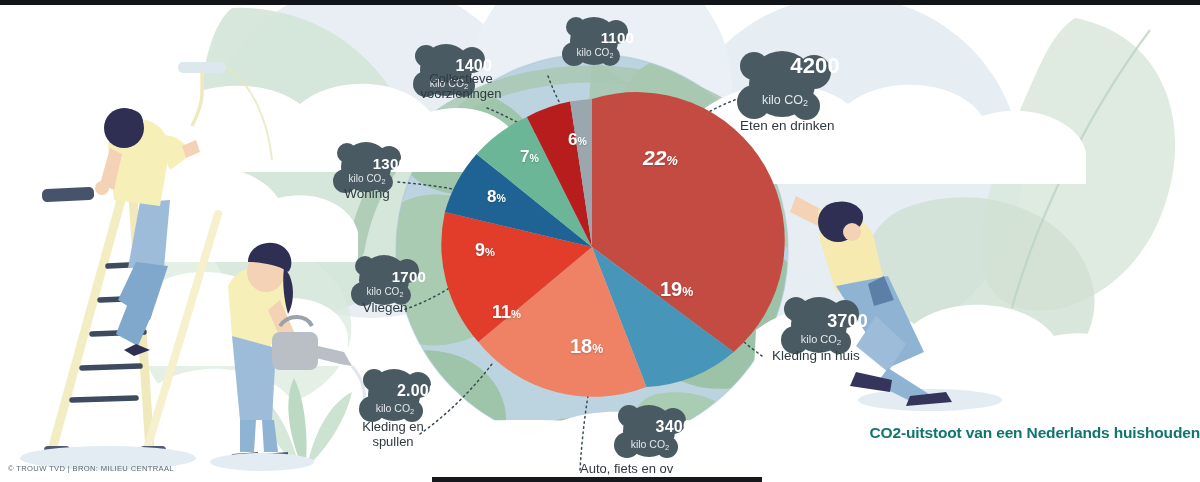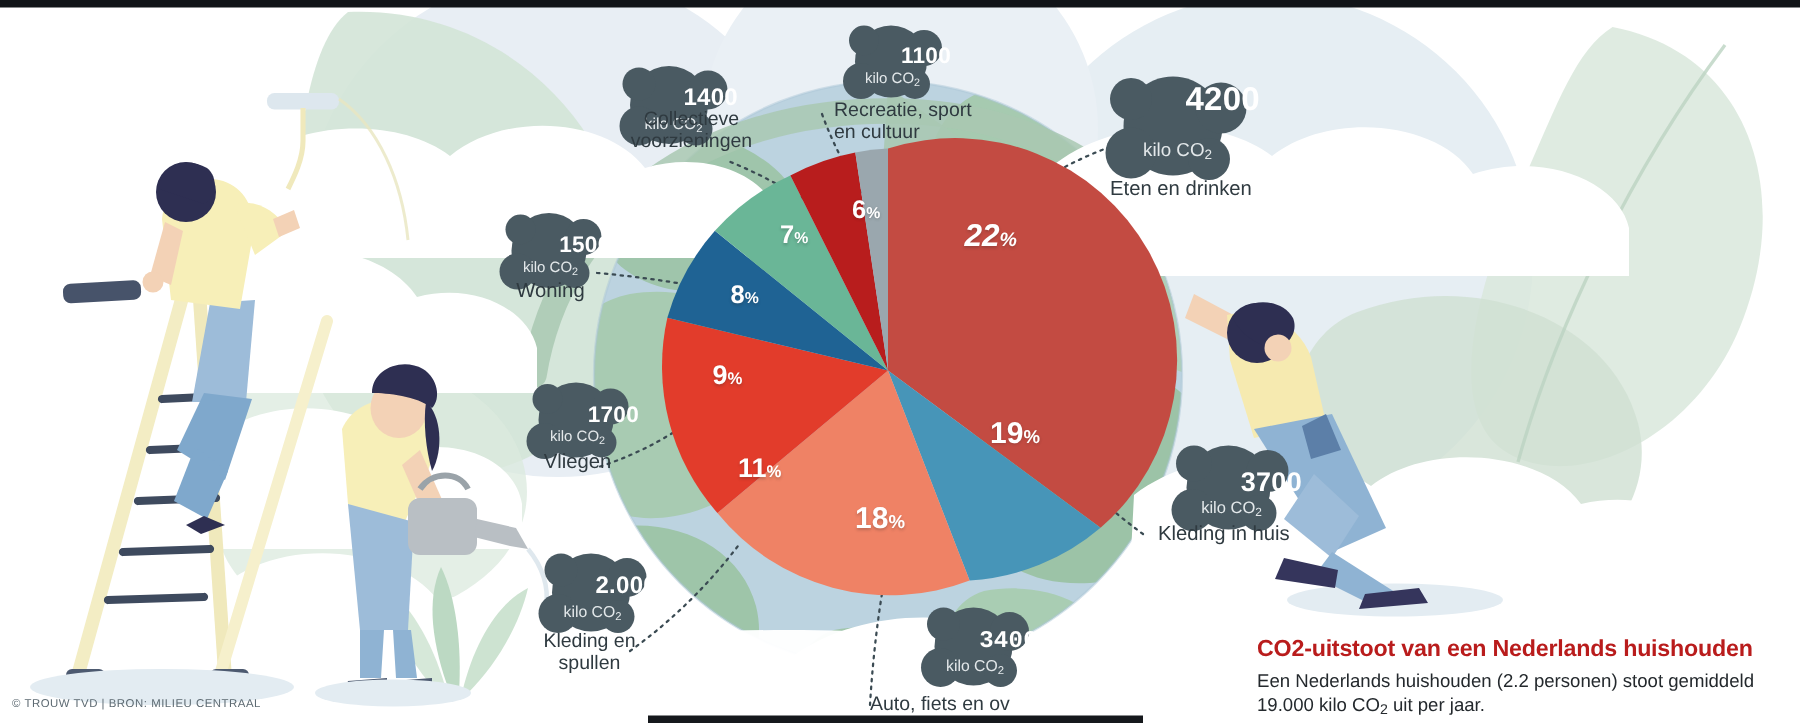--- a/index.html
+++ b/index.html
@@ -42,22 +42,22 @@
   .pielab {
     position:absolute; color:#ffffff; font-weight:bold; line-height:1;
     text-shadow:0 1px 2px rgba(40,40,40,.25);
     white-space:nowrap;
   }
   .pielab .pc { font-size:.62em; font-weight:bold; }
 
   
   .titleblock { position:absolute; left:838px; top:424px; width:362px; }
   .titleblock h1 {
-    font-size:15.5px; font-weight:bold; color:#b91c1c; letter-spacing:-.15px;
-    line-height:1.15; white-space:nowrap;
+    font-size:15.5px; font-weight:bold; color:#0f766e; letter-spacing:-.15px;
+    line-height:1.15; white-space:nowrap;text-align:right;
   }
   .titleblock p {
     margin-top:4px; font-size:12.4px; color:#24292d; line-height:1.32;
   }
   .titleblock p sub { font-size:.76em; vertical-align:baseline; position:relative; top:2px; }
 
   .credit {
     position:absolute; left:8px; top:464px;
     font-size:7.6px; letter-spacing:.35px; color:#5d6a72;
     font-family:"Liberation Sans", sans-serif;
@@ -263,22 +263,20 @@
       <circle cx="60" cy="22" r="12" fill="#4a5a62"></circle>
       <circle cx="18" cy="44" r="12" fill="#4a5a62"></circle>
       <circle cx="54" cy="46" r="10" fill="#4a5a62"></circle>
       <circle cx="20" cy="17" r="10" fill="#4a5a62"></circle>
     </svg>
     <div class="num" style="top:20px; font-size:15px;">1100</div>
     <div class="unit" style="top:38px; font-size:10px;">
       <span>kilo CO</span><sub>2</sub>
     </div>
   </div>
-  <div class="cap left" style="left:556px; top:66px; width:160px; font-size:13px;">Recreatie, sport
-en cultuur</div>
 
   <div class="bubble" style="left:730px; top:44px; width:110px; height:78px;">
     <svg class="blob" width="110" height="78" viewBox="0 0 110 78">
       <circle cx="52" cy="40" r="33" fill="#4a5a62"></circle>
       <circle cx="84" cy="28" r="17" fill="#4a5a62"></circle>
       <circle cx="24" cy="58" r="17" fill="#4a5a62"></circle>
       <circle cx="76" cy="62" r="14" fill="#4a5a62"></circle>
       <circle cx="24" cy="22" r="14" fill="#4a5a62"></circle>
     </svg>
     <div class="num" style="top:11px; font-size:22px;">4200</div>
@@ -289,21 +287,21 @@
   <div class="cap left" style="left:740px; top:118px; width:180px; font-size:13.5px;">Eten en drinken</div>
 
   <div class="bubble" style="left:327px; top:136px; width:80px; height:58px;">
     <svg class="blob" width="80" height="58" viewBox="0 0 80 58">
       <circle cx="39" cy="31" r="25" fill="#4a5a62"></circle>
       <circle cx="62" cy="22" r="12" fill="#4a5a62"></circle>
       <circle cx="18" cy="45" r="12" fill="#4a5a62"></circle>
       <circle cx="56" cy="46" r="10" fill="#4a5a62"></circle>
       <circle cx="20" cy="17" r="10" fill="#4a5a62"></circle>
     </svg>
-    <div class="num" style="top:20px; font-size:15px;">1500</div>
+    <div class="num" style="top:20px; font-size:15px;">1300</div>
     <div class="unit" style="top:38px; font-size:10px;">
       <span>kilo CO</span><sub>2</sub>
     </div>
   </div>
   <div class="cap center" style="left:316px; top:186px; width:102px; font-size:13.5px;">Woning</div>
 
   <div class="bubble" style="left:344px; top:248px; width:82px; height:60px;">
     <svg class="blob" width="82" height="60" viewBox="0 0 82 60">
       <circle cx="40" cy="32" r="25" fill="#4a5a62"></circle>
       <circle cx="63" cy="23" r="12" fill="#4a5a62"></circle>
@@ -335,21 +333,21 @@
 spullen</div>
 
   <div class="bubble" style="left:608px; top:398px; width:84px; height:62px;">
     <svg class="blob" width="84" height="62" viewBox="0 0 84 62">
       <circle cx="41" cy="33" r="26" fill="#4a5a62"></circle>
       <circle cx="65" cy="23" r="13" fill="#4a5a62"></circle>
       <circle cx="19" cy="47" r="13" fill="#4a5a62"></circle>
       <circle cx="59" cy="49" r="11" fill="#4a5a62"></circle>
       <circle cx="21" cy="18" r="11" fill="#4a5a62"></circle>
     </svg>
-    <div class="num" style="top:21px; font-size:16px;font-family:Liberation Mono, monospace;">3400</div>
+    <div class="num" style="top:21px; font-size:16px;">3400</div>
     <div class="unit" style="top:41px; font-size:10.5px;">
       <span>kilo CO</span><sub>2</sub>
     </div>
   </div>
   <div class="cap left" style="left:580px; top:462px; width:180px; font-size:13px;">Auto, fiets en ov</div>
 
   <div class="bubble" style="left:774px; top:290px; width:94px; height:66px;">
     <svg class="blob" width="94" height="66" viewBox="0 0 94 66">
       <circle cx="45" cy="35" r="28" fill="#4a5a62"></circle>
       <circle cx="71" cy="24" r="14" fill="#4a5a62"></circle>
@@ -359,24 +357,20 @@
     </svg>
     <div class="num" style="top:22px; font-size:18px;">3700</div>
     <div class="unit" style="top:44px; font-size:11px;">
       <span>kilo CO</span><sub>2</sub>
     </div>
   </div>
   <div class="cap left" style="left:772px; top:348px; width:180px; font-size:13.5px;">Kleding in huis</div>
 
   <div class="titleblock">
     <h1>CO2-uitstoot van een Nederlands huishouden</h1>
-    <p>
-      <span>Een Nederlands huishouden (2.2 personen) stoot gemiddeld</span><br>
-      <span>19.000 kilo CO</span><sub>2</sub><span> uit per jaar.</span>
-    </p>
   </div>
 
   <div class="credit">© TROUW TVD | BRON: MILIEU CENTRAAL</div>
 
   <div class="edge-bar edge-top"></div>
   <div class="bottom-bar"></div>
 
 </div>
 
 </body></html>

